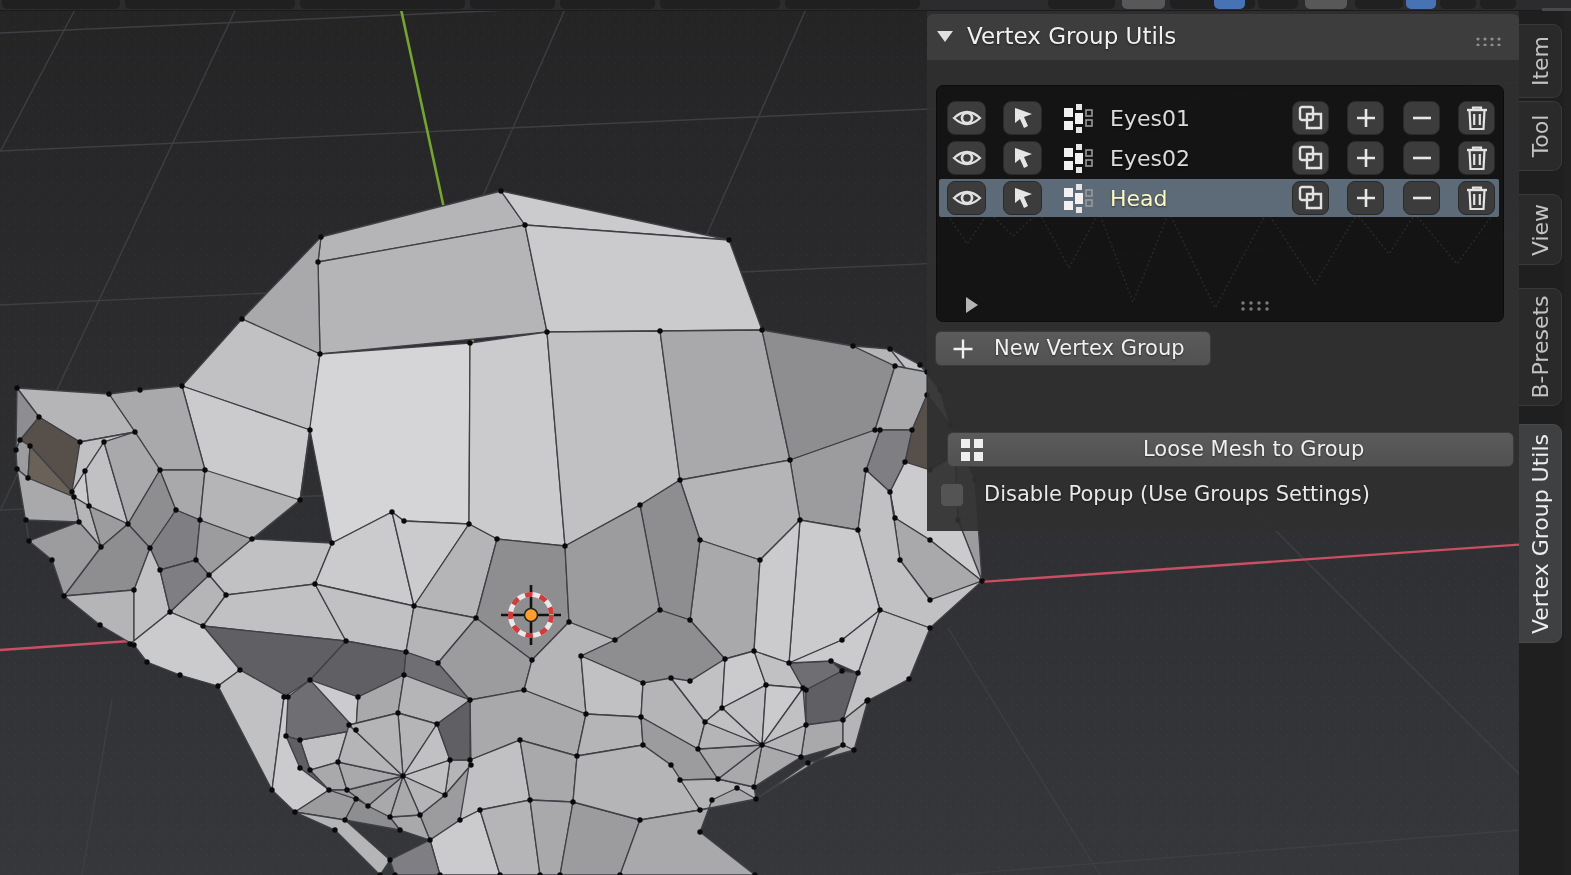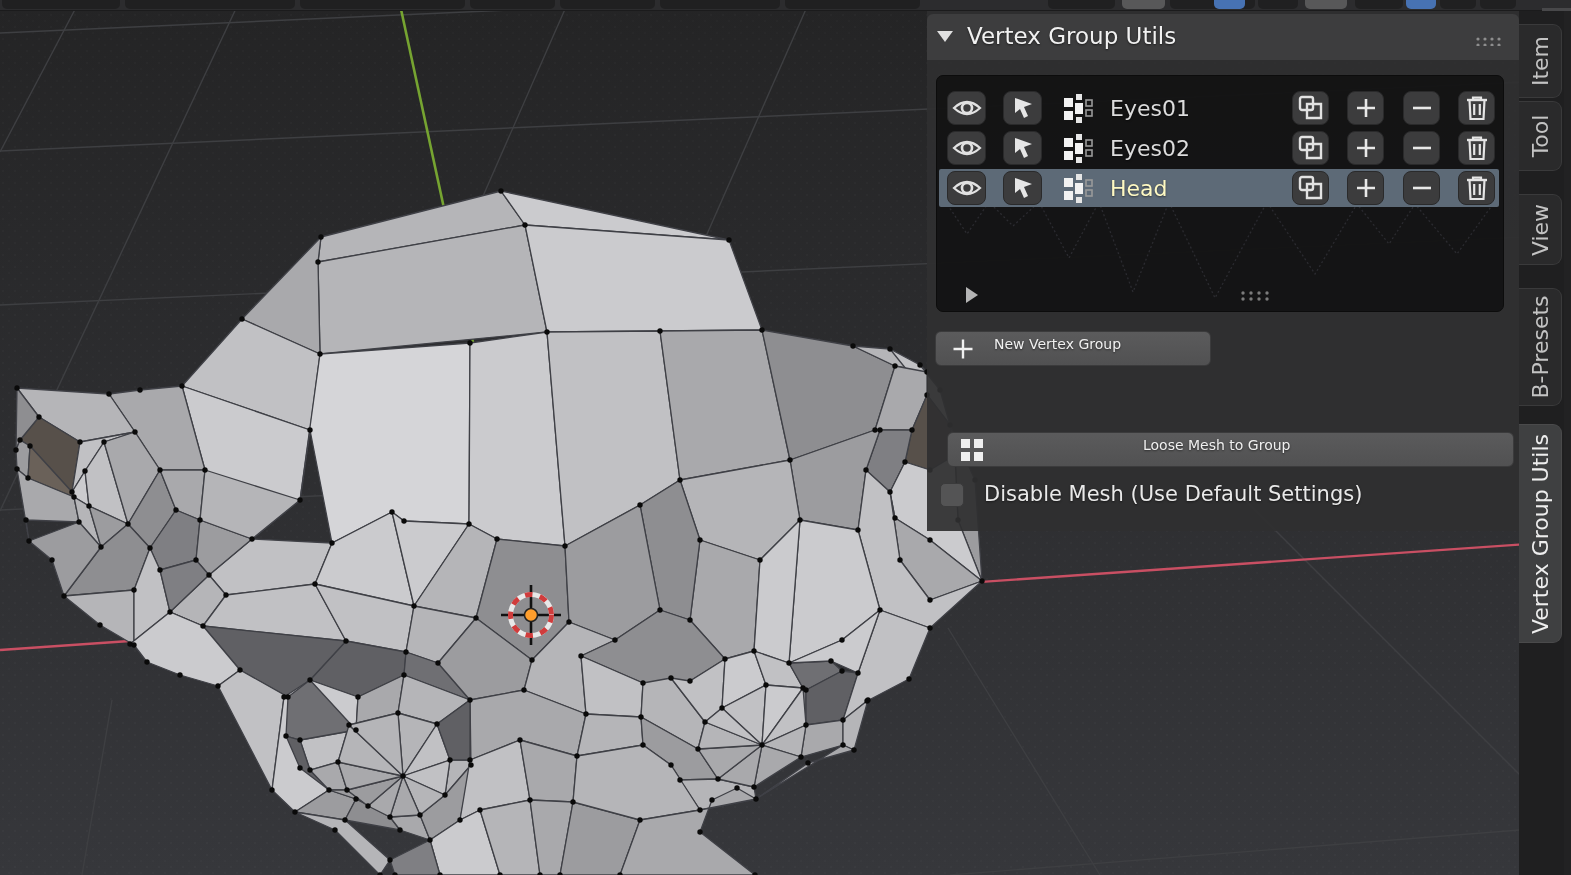--- a/index.html
+++ b/index.html
@@ -14,32 +14,32 @@
 #topstrip .w.gray{background:#585859}
 #topstrip .w.blue{background:#4772b3}
 #corner-block{position:absolute;right:0;top:8px;width:29px;height:33px;background:#48484a}
 
 #panel{position:absolute;left:927px;top:11px;width:592px;height:520px;background:rgba(47,47,48,0.93)}
 #panel-header{position:absolute;left:0;top:3px;width:100%;height:46px;background:#3d3d3e;border-radius:6px 6px 0 0}
 #panel-title{position:absolute;left:40px;top:9px;color:#f1f1f1;font-size:23px;text-shadow:0 1px 2px rgba(0,0,0,.55);white-space:nowrap}
 #collapse-arrow{position:absolute;left:10px;top:17px;width:0;height:0;border-left:8px solid transparent;border-right:8px solid transparent;border-top:11px solid #e0e0e0}
 #header-grip{position:absolute;right:18px;top:22px;width:26px;height:10px}
 
-#vglist{position:absolute;left:9px;top:64px;width:568px;height:237px;background:rgba(17,17,17,0.88);border-radius:7px;border:1px solid #0c0c0c}
+#vglist{position:absolute;left:9px;top:74px;width:568px;height:237px;background:rgba(17,17,17,0.88);border-radius:7px;border:1px solid #0c0c0c}
 .row{position:absolute;left:2px;width:560px;height:40px}
 .row .sel{position:absolute;left:0;top:1px;width:100%;height:38px;background:#5d6a77;border-radius:2px}
 .rbtn{position:absolute;top:3px;height:34px;background:#3c3c3d;border:1px solid #2a2a2b;border-radius:8px}
 .rbtn svg{position:absolute;left:50%;top:50%;transform:translate(-50%,-50%)}
 .rowlabel{position:absolute;left:171px;top:8px;font-size:22px;color:#dcdcdc;text-shadow:0 1px 2px rgba(0,0,0,.5);white-space:nowrap}
 .row.active .rowlabel{color:#fef9c3}
 .gicon{position:absolute;left:124px;top:6px}
 #list-expand{position:absolute;left:29px;bottom:8px;width:0;height:0;border-top:8px solid transparent;border-bottom:8px solid transparent;border-left:12px solid #b5b5b5}
 #list-grip{position:absolute;left:302px;bottom:9px}
 
-.opbtn{position:absolute;background:linear-gradient(#5b5b5c,#515152);border:1px solid #3b3b3c;border-radius:6px;color:#f0f0f0;font-size:14px;text-shadow:0 1px 2px rgba(0,0,0,.5)}
+.opbtn{position:absolute;background:linear-gradient(#5b5b5c,#515152);border:1px solid #3b3b3c;border-radius:6px;color:#f0f0f0;font-size:21px;text-shadow:0 1px 2px rgba(0,0,0,.5)}
 .opbtn .lbl{position:absolute;top:4px;white-space:nowrap}
 #btn-new{left:8px;top:320px;width:276px;height:35px}
 #btn-empty{left:300px;top:320px;width:275px;height:35px}
 #btn-separate{left:8px;top:369px;width:567px;height:35px}
 #btn-loose{left:20px;top:421px;width:567px;height:35px}
 .opbtn svg{position:absolute}
 #checkbox{position:absolute;left:13px;top:472px;width:24px;height:24px;background:#545455;border:1px solid #3a3a3b;border-radius:5px}
 #checkbox-label{position:absolute;left:57px;top:471px;font-size:21px;color:#e9e9e9;text-shadow:0 1px 2px rgba(0,0,0,.5);white-space:nowrap}
 
 #tabstrip{position:absolute;left:1519px;top:11px;width:45px;height:864px;background:#1f1f20}
@@ -628,21 +628,21 @@
     <div class="opbtn" id="btn-loose">
       <svg width="26" height="26" style="left:11px;top:4px" viewBox="0 0 26 26">
           <rect x="2" y="2" width="9" height="9" fill="#efefef"></rect>
           <rect x="15" y="2" width="9" height="9" fill="#efefef"></rect>
           <rect x="2" y="15" width="9" height="9" fill="#efefef"></rect>
           <rect x="15" y="15" width="9" height="9" fill="#efefef"></rect>
         </svg>
       <div class="lbl" style="left:195px">Loose Mesh to Group</div>
     </div>
     <div id="checkbox"></div>
-    <div id="checkbox-label">Disable Mesh (Use Default Settings)</div>
+    <div id="checkbox-label">Disable Popup (Use Groups Settings)</div>
   </div>
 
   <div id="tabstrip">
       <div class="tab" style="top: 13px; height: 74px;">
         <span>Item</span>
       </div>
       <div class="tab" style="top: 90px; height: 70px;">
         <span>Tool</span>
       </div>
       <div class="tab" style="top: 183px; height: 71px;">

